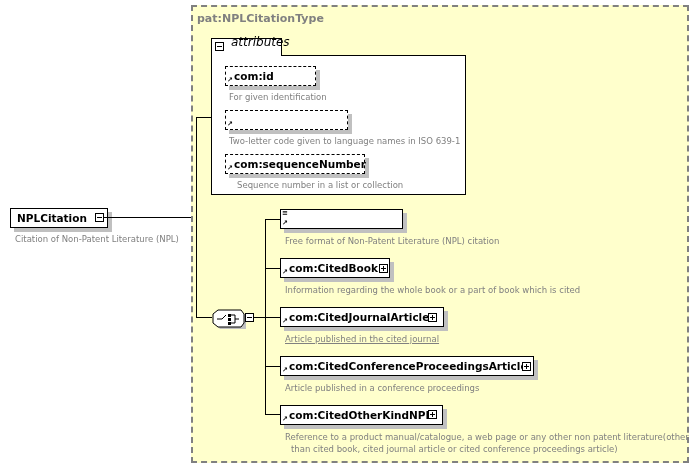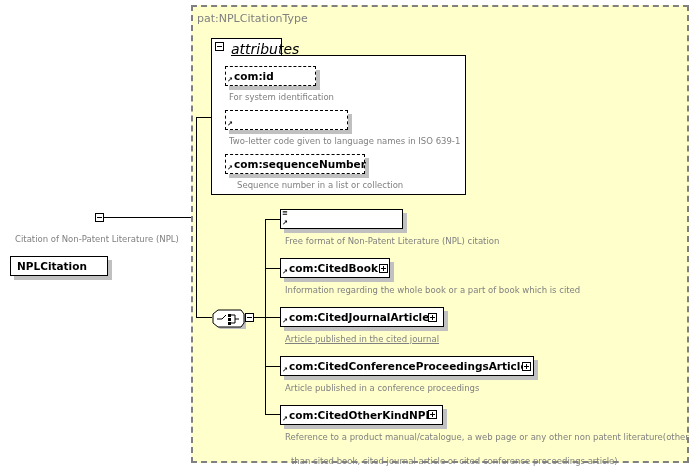--- a/index.html
+++ b/index.html
@@ -1,43 +1,43 @@
 <!DOCTYPE html>
 <html><head>
 <meta charset="utf-8">
 <style>
   html, body { margin:0; padding:0; background:#ffffff; }
   body { width:699px; height:470px; position:relative; overflow:hidden;
          font-family:"DejaVu Sans", sans-serif; }
   .abs { position:absolute; }
   .type-box { left:191px; top:5px; width:498px; height:458px; background:#ffffcc;
               border:1px dashed #808080; border-width:2px; border-style:dashed; box-sizing:border-box; }
-  .type-title { left:197px; top:12px; font-size:11px; font-weight:normal; color:#808080; }
+  .type-title { left:197px; top:12px; font-size:11px; font-weight:bold; color:#808080; }
   .attr-box { left:211px; top:55px; width:255px; height:140px; background:#fff;
               border:1px solid #000; box-sizing:border-box; }
   .attr-tab { left:211px; top:38px; width:71px; height:18px; background:#fff;
               border:1px solid #000; border-bottom:none; box-sizing:border-box; }
-  .attr-tab-label { left:231px; top:41px; font-size:14px; font-style:italic; color:#000;text-decoration:underline; }
+  .attr-tab-label { left:231px; top:35px; font-size:12px; font-style:italic; color:#000; }
   .toggle { width:9px; height:9px; border:1px solid #000; background:#fff; box-sizing:border-box; }
   .toggle::before { content:""; position:absolute; left:1px; top:3px; width:5px; height:1px; background:#000; }
   .toggle.plus::after { content:""; position:absolute; left:3px; top:1px; width:1px; height:5px; background:#000; }
   .node { height:20px; background:#fff; border:1px solid #000; box-sizing:border-box;
           box-shadow:4px 4px 0 #c0c0c0; font-size:10.5px; font-weight:bold; color:#000;
           line-height:18px; padding-left:8px; white-space:nowrap; }
   .node.opt { border:1px dashed #000; }
   .ref-arrow { position:absolute; left:1px; bottom:1px; font-size:7px; line-height:7px; font-weight:bold; }
   .desc { font-size:8.5px; color:#808080; white-space:nowrap; }
   .hline { height:1px; background:#000; }
   .vline { width:1px; background:#000; }
   .seq { left:212px; top:309px; width:34px; height:20px; }
 </style>
 </head>
 <body>
 
-<div class="abs node" style="left:10px; top:208px; width:98px; padding-left:6px;margin-top:48px;">
+<div class="abs node" style="left:10px; top:208px; width:98px; padding-left:6px;">
   <span>NPLCitation</span>
 </div>
 <div class="abs toggle" style="left:95px; top:213px;"></div>
 <div class="abs desc" style="left:15px; top:234px;">Citation of Non-Patent Literature (NPL)</div>
 <div class="abs hline" style="left:104px; top:217px; width:92px;"></div>
 
 <div class="abs type-box"></div>
 <div class="abs type-title">pat:NPLCitationType</div>
 
 <div class="abs vline" style="left:196px; top:117px; height:201px;"></div>
@@ -46,21 +46,21 @@
 
 <div class="abs attr-box"></div>
 <div class="abs attr-tab"></div>
 <div class="abs toggle" style="left:215px; top:42px;"></div>
 <div class="abs attr-tab-label">attributes</div>
 
 <div class="abs node opt" style="left:225px; top:66px; width:91px;">
   <span class="ref-arrow">↗</span>
   <span>com:id</span>
 </div>
-<div class="abs desc" style="left:229px; top:92px;">For system identification</div>
+<div class="abs desc" style="left:229px; top:92px;">For given identification</div>
 
 <div class="abs node opt" style="left:225px; top:110px; width:123px;">
   <span class="ref-arrow">↗</span>
 </div>
 <div class="abs desc" style="left:229px; top:136px;">Two-letter code given to language names in ISO 639-1</div>
 
 <div class="abs node opt" style="left:225px; top:154px; width:140px;">
   <span class="ref-arrow">↗</span>
   <span>com:sequenceNumber</span>
 </div>
@@ -115,13 +115,13 @@
 </div>
 <div class="abs toggle plus" style="left:522px; top:362px;"></div>
 <div class="abs desc" style="left:285px; top:383px;">Article published in a conference proceedings</div>
 
 <div class="abs node" style="left:280px; top:405px; width:163px;">
   <span class="ref-arrow">↗</span>
   <span>com:CitedOtherKindNPL</span>
 </div>
 <div class="abs toggle plus" style="left:428px; top:410px;"></div>
 <div class="abs desc" style="left:285px; top:432px;text-align:center;">Reference to a product manual/catalogue, a web page or any other non patent literature(other</div>
-<div class="abs desc" style="left:285px; top:456px;padding-left:6px;">than cited book, cited journal article or cited conference proceedings article)</div>
+<div class="abs desc" style="left:285px; top:444px;padding-left:6px;">than cited book, cited journal article or cited conference proceedings article)</div>
 
 </body></html>

